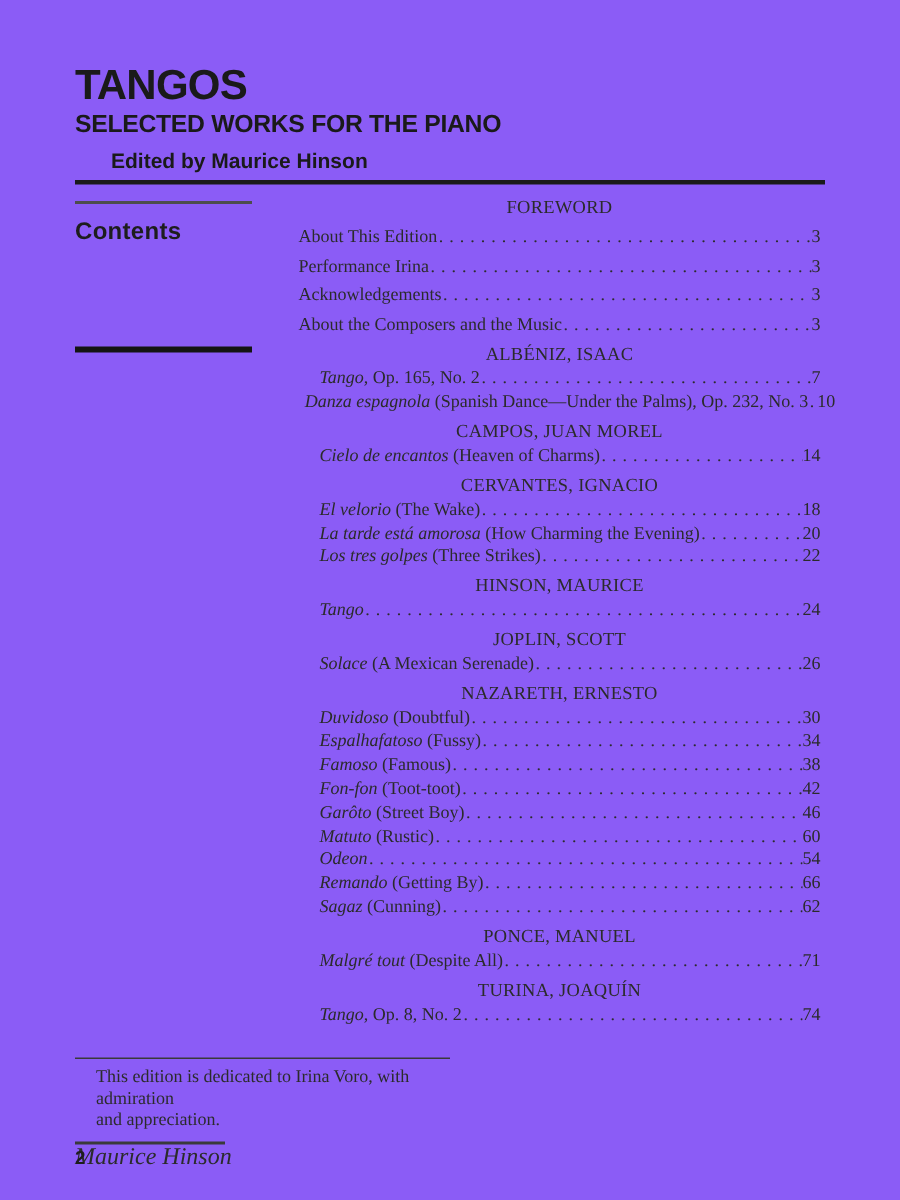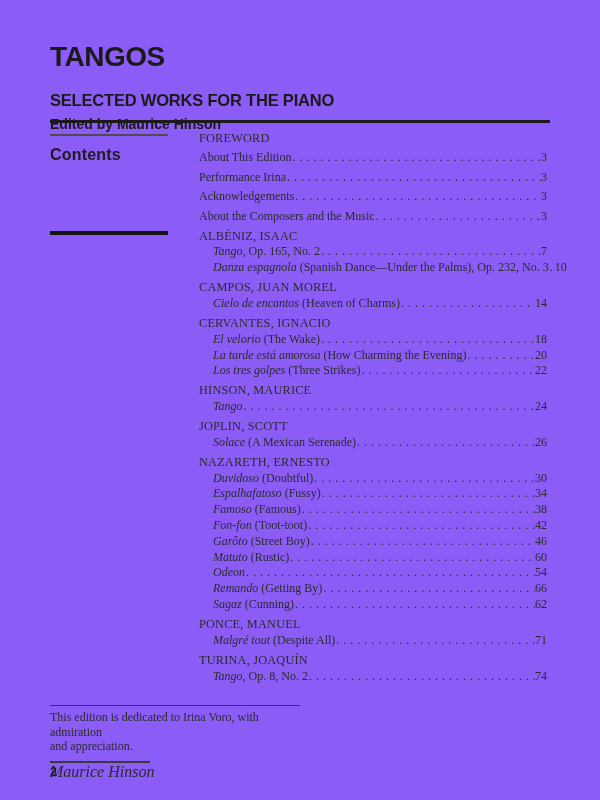--- a/index.html
+++ b/index.html
@@ -4,49 +4,49 @@
 <style>
   * { margin: 0; padding: 0; box-sizing: border-box; }
   html, body { width: 600px; height: 800px; background: #ffffff; overflow: hidden; }
   body { position: relative; font-family: "Liberation Serif", serif; }
 
   .page { position: absolute; inset: 0; background: #8b5cf6; }
 
   
   .header { position: absolute; left: 50px; top: 42px; color: #1a1a1a; font-family: "Liberation Sans", sans-serif; }
   .title { font-size: 28px; line-height: 30px; font-weight: bold; letter-spacing: -0.5px; }
-  .subtitle { font-size: 16.5px; line-height: 18px; font-weight: bold; margin-top: 19px; letter-spacing: -0.2px; }
-  .edited-by { font-size: 14px; line-height: 16px; font-weight: bold; margin-top: 7px; }
+  .subtitle { font-size: 16.5px; line-height: 18px; font-weight: bold; margin-top: 2px; letter-spacing: -0.2px; }
+  .edited-by { font-size: 14px; line-height: 16px; font-weight: bold; margin-top: 7px; margin-left: 24px; }
 
   .double-rule { position: absolute; left: 50px; top: 120px; width: 500px; height: 2px;
                  border-top: 2.5px solid #1a1a1a; border-bottom: 1.5px solid #1a1a1a; }
 
   
   .sidebar-rule-top { position: absolute; left: 50px; top: 134px; width: 118px; height: 1.7px; background: #4d4d4d; }
   .contents-label { position: absolute; left: 50px; top: 146px; font-family: "Liberation Sans", sans-serif;
                     font-weight: bold; font-size: 16px; color: #1d1d1d; letter-spacing: 0.2px; }
   .sidebar-rule-bottom { position: absolute; left: 50px; top: 231px; width: 118px; height: 3.5px; background: #141414; }
 
   
   .toc { position: absolute; left: 199px; top: 131px; width: 348px; color: #2b2b2b; }
-  .toc-row { display: flex; align-items: baseline; font-size: 12px; line-height: 15.8px; }
+  .toc-row { display: flex; align-items: baseline; font-size: 12px; line-height: 15.8px; justify-content: center; }
   .toc-row .t { white-space: nowrap; }
   .it { font-style: italic; }
   .heading { font-size: 12.3px; letter-spacing: 0.2px; }
   .front .toc-row { margin-bottom: 3.6px; }
   .group { margin-top: 4.2px; }
   .group .work { padding-left: 14px; }
   .leader { flex: 1 1 auto; overflow: hidden; white-space: nowrap; text-align: right; min-width: 6px; padding: 0 1px; }
   .leader::before { content: ". . . . . . . . . . . . . . . . . . . . . . . . . . . . . . . . . . . . . . . . . . . . . . . . . . . . . . . . . . . . . . . . . . . . . . . . . . . . . . . . . . . . . . . . . . . ."; letter-spacing: 0.5px; }
   .pg { white-space: nowrap; }
 
   
   .footer { position: absolute; left: 50px; top: 705px; width: 252px; color: #2b2b2b; }
   .footer-rule { width: 250px; height: 0; border-top: 1.3px solid #3a3a3a; }
-  .dedication { margin-top: 4px; font-size: 12px; line-height: 14.5px; }
+  .dedication { margin-top: 4px; font-size: 12px; line-height: 14.5px; margin-left: 14px; }
   .signature { margin-top: 9px; font-size: 16px; font-style: italic; }
   .folio-rule { position: absolute; left: 50px; top: 761px; width: 100px; height: 1.6px; background: #3a3a3a; }
   .folio { position: absolute; left: 50px; top: 765px; font-family: "Liberation Sans", sans-serif;
            font-weight: bold; font-size: 12.5px; color: #1d1d1d; }
 </style>
 </head>
 <body>
 
 <div class="page">
 

